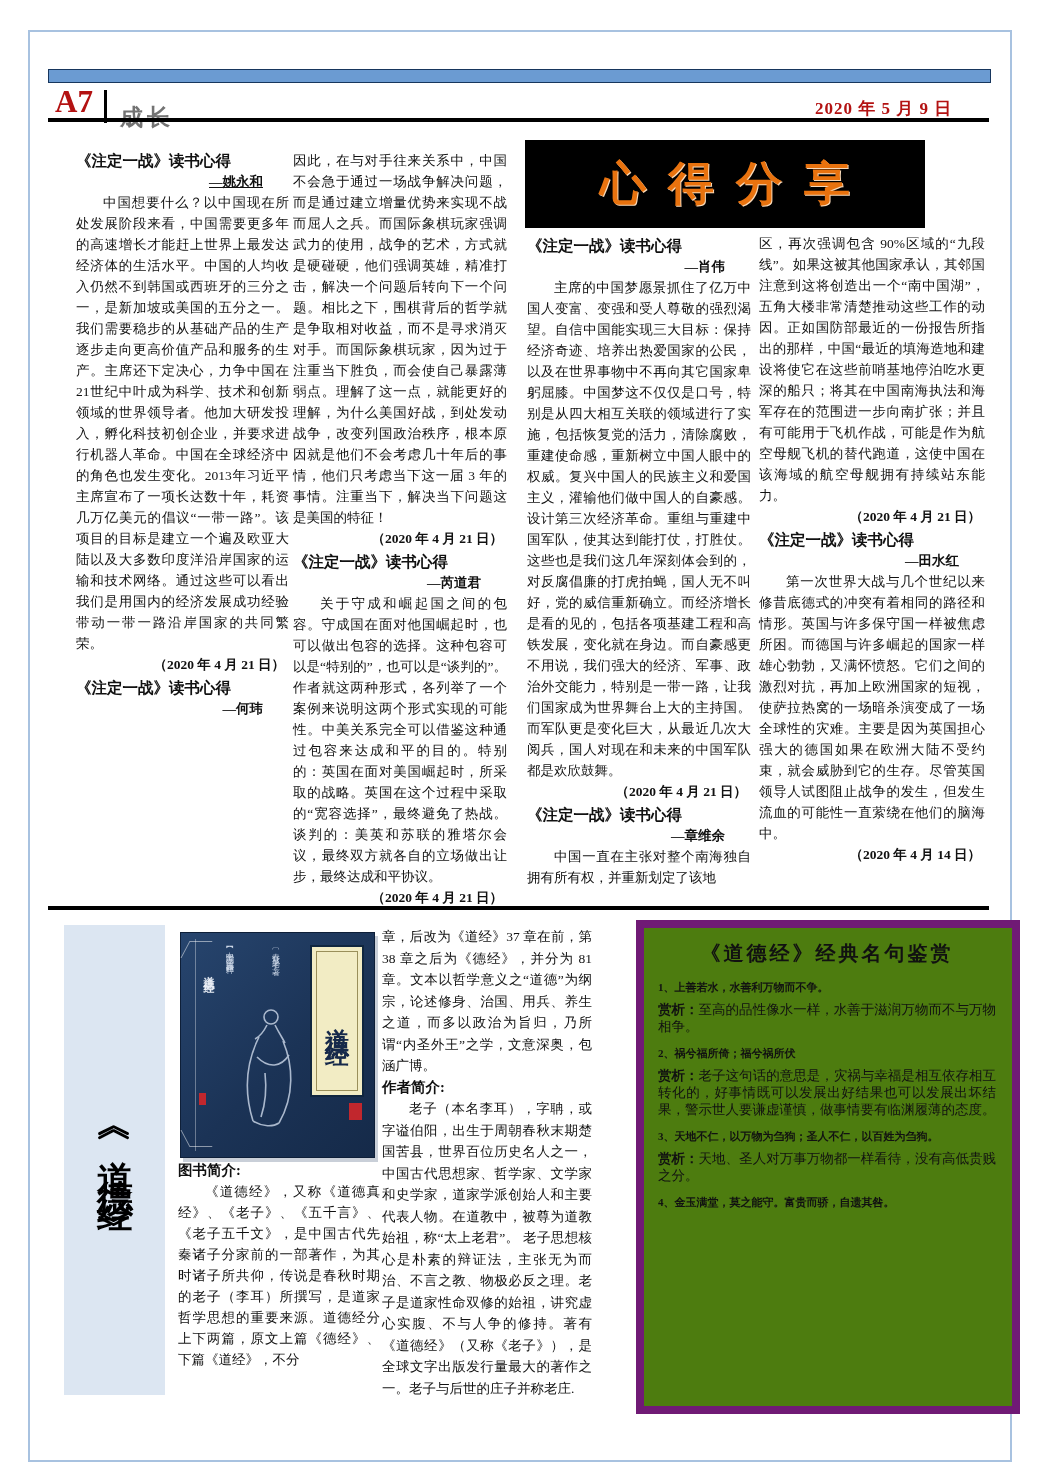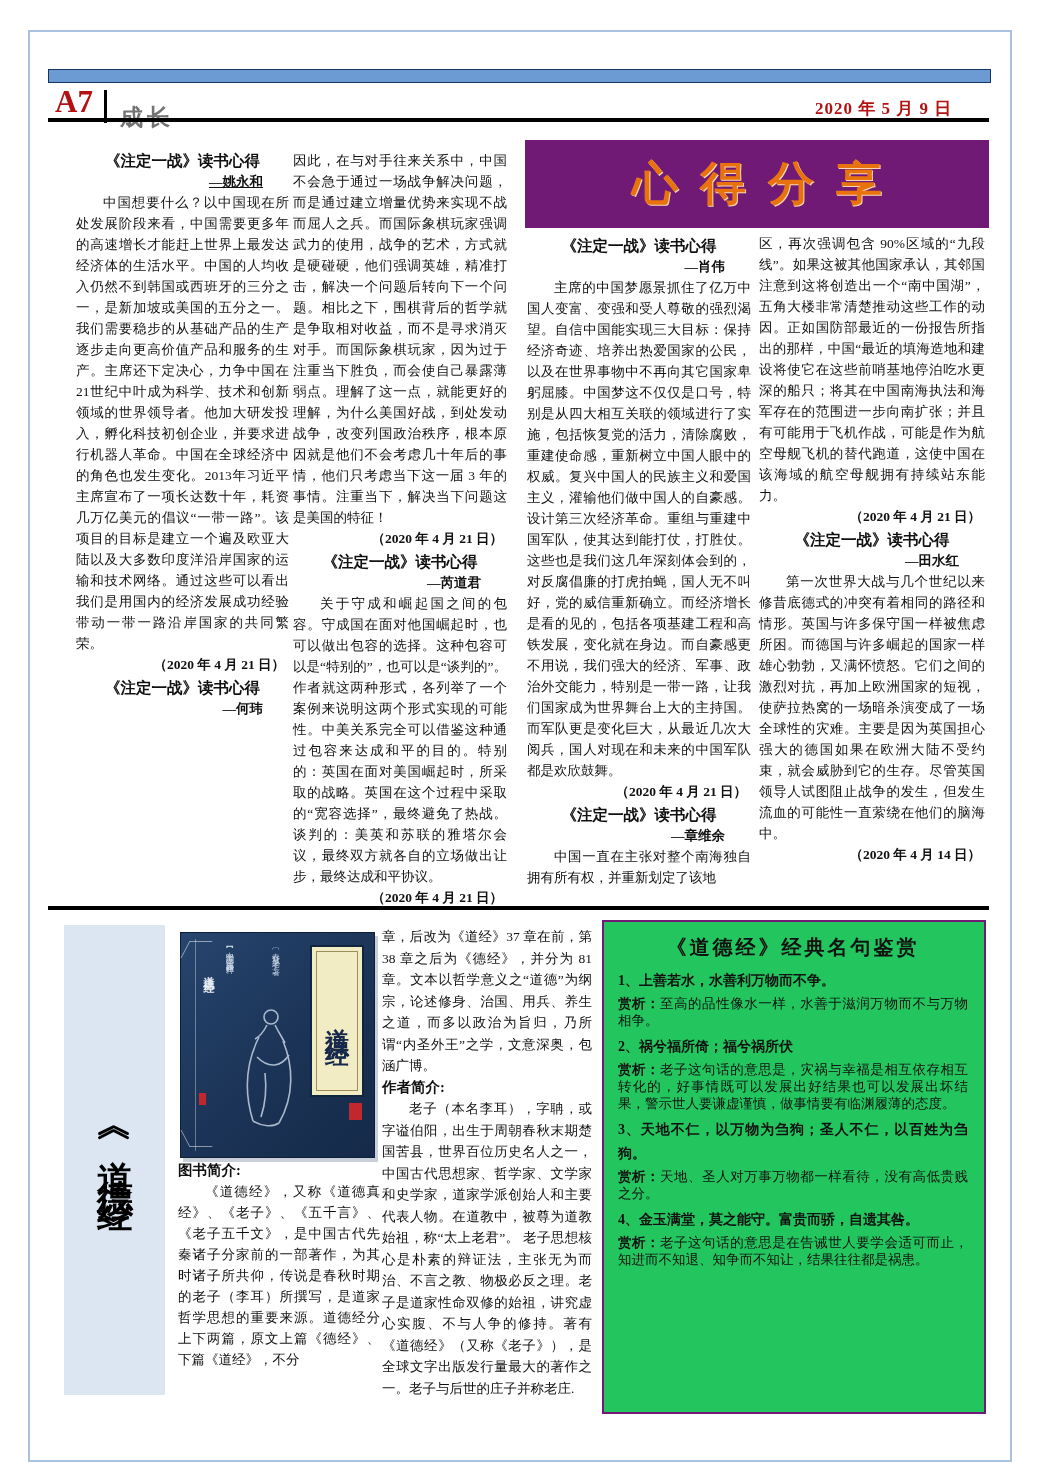--- a/index.html
+++ b/index.html
@@ -15,30 +15,30 @@
   .hdr-divider{left:104px;top:90px;width:3px;height:33px;background:#000;}
   .section-title{left:120px;top:102px;font-size:23px;font-weight:bold;color:#737373;letter-spacing:4px;}
   .page-date{left:815px;top:97px;font-size:17px;font-weight:bold;color:#b31212;letter-spacing:1px;}
   .rule{background:#000;height:4px;}
   .rule-top{left:48px;top:118px;width:941px;}
   .rule-mid{left:48px;top:906px;width:941px;}
 
   
   .col{font-size:13.5px;line-height:21px;text-align:justify;}
   .col p{margin:0;text-indent:2em;}
-  .art-title{font-weight:bold;text-align:center;font-size:15.5px;text-indent:0 !important;margin-top:2px !important;}
+  .art-title{font-weight:bold;text-align:left;font-size:15.5px;text-indent:0 !important;margin-top:2px !important;}
   .art-author{font-weight:bold;text-align:right;padding-right:26px;text-indent:0 !important;}
   .art-author.u{text-decoration:underline;}
   .art-date{font-weight:bold;text-align:right;padding-right:4px;text-indent:0 !important;}
   .col-1{left:76px;top:148px;width:213px;}
   .col-2{left:293px;top:150px;width:214px;}
   .col-3{left:527px;top:233px;width:224px;}
   .col-4{left:759px;top:233px;width:226px;}
 
-  .banner{left:525px;top:140px;width:464px;height:88px;background:#701a75;}
+  .banner{left:525px;top:140px;width:400px;height:88px;background:#000000;}
   .banner-title{
     width:100%;height:100%;display:flex;align-items:center;justify-content:center;
     font-size:46px;font-weight:bold;color:#e8720e;letter-spacing:22px;text-indent:22px;
     text-shadow:1px 1px 0 #f9d9b8;
   }
 
   
   .blue-strip{left:64px;top:925px;width:101px;height:470px;background:#dce6f2;
     display:flex;align-items:center;justify-content:center;}
   .vert-title{writing-mode:vertical-rl;text-orientation:mixed;font-size:36px;font-weight:bold;
@@ -61,24 +61,24 @@
   .seal-a{right:12px;top:170px;width:13px;height:17px;}
   .seal-b{left:18px;top:160px;width:7px;height:12px;}
   .figure-svg{position:absolute;left:38px;top:70px;}
 
   .intro{left:178px;top:1160px;width:202px;font-size:13.5px;line-height:21px;text-align:justify;}
   .mid-col{left:382px;top:926px;width:210px;font-size:13.5px;line-height:21.5px;text-align:justify;}
   .blk-head{font-weight:bold;font-size:14.5px;margin:0;text-indent:0;}
   .intro p,.mid-col p{margin:0;}
   .indent{text-indent:2em;}
 
-  .quotes-box{left:602px;top:920px;width:384px;height:494px;border:2px solid #701a75;background:#22c55e;
+  .quotes-box{left:636px;top:920px;width:384px;height:494px;border:8px solid #701a75;background:#4d7c0f;
     box-sizing:border-box;padding:10px 16px 8px 14px;overflow:hidden;}
   .quotes-title{font-size:20px;font-weight:bold;text-align:center;letter-spacing:3px;margin:2px 0 8px 0;}
-  .quote-line{font-weight:bold;font-size:14px;line-height:24px;margin:6px 0 2px 0;text-align:justify;}
+  .quote-line{font-weight:bold;font-size:11px;line-height:24px;margin:6px 0 2px 0;text-align:justify;}
   .analysis{font-size:13.5px;line-height:17px;margin:0;text-align:justify;}
   .analysis b{font-weight:bold;}
 </style>
 </head>
 <body>
 
 <div class="abs page-frame"></div>
 <div class="abs top-bar"></div>
 <div class="abs edition">A7</div>
 <div class="abs hdr-divider"></div>
@@ -178,14 +178,13 @@
   <p class="quote-line">1、上善若水，水善利万物而不争。</p>
   <p class="analysis"><b>赏析：</b><span>至高的品性像水一样，水善于滋润万物而不与万物相争。</span></p>
 
   <p class="quote-line">2、祸兮福所倚；福兮祸所伏</p>
   <p class="analysis"><b>赏析：</b><span>老子这句话的意思是，灾祸与幸福是相互依存相互转化的，好事情既可以发展出好结果也可以发展出坏结果，警示世人要谦虚谨慎，做事情要有临渊履薄的态度。</span></p>
 
   <p class="quote-line">3、天地不仁，以万物为刍狗；圣人不仁，以百姓为刍狗。</p>
   <p class="analysis"><b>赏析：</b><span>天地、圣人对万事万物都一样看待，没有高低贵贱之分。</span></p>
 
   <p class="quote-line">4、金玉满堂，莫之能守。富贵而骄，自遗其咎。</p>
-  <p class="analysis"><b>赏析：</b><span>老子这句话的意思是在告诫世人要学会适可而止，知进而不知退、知争而不知让，结果往往都是祸患。</span></p>
 </div>
 
 </body></html>

